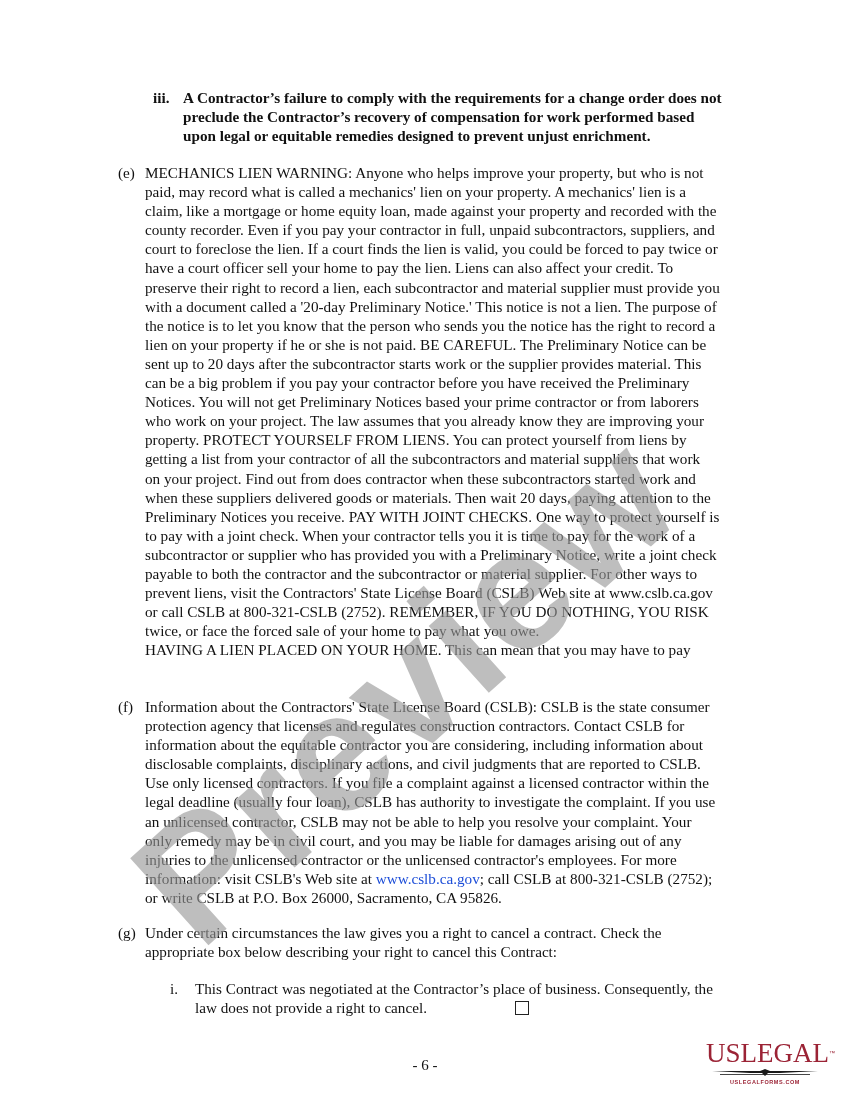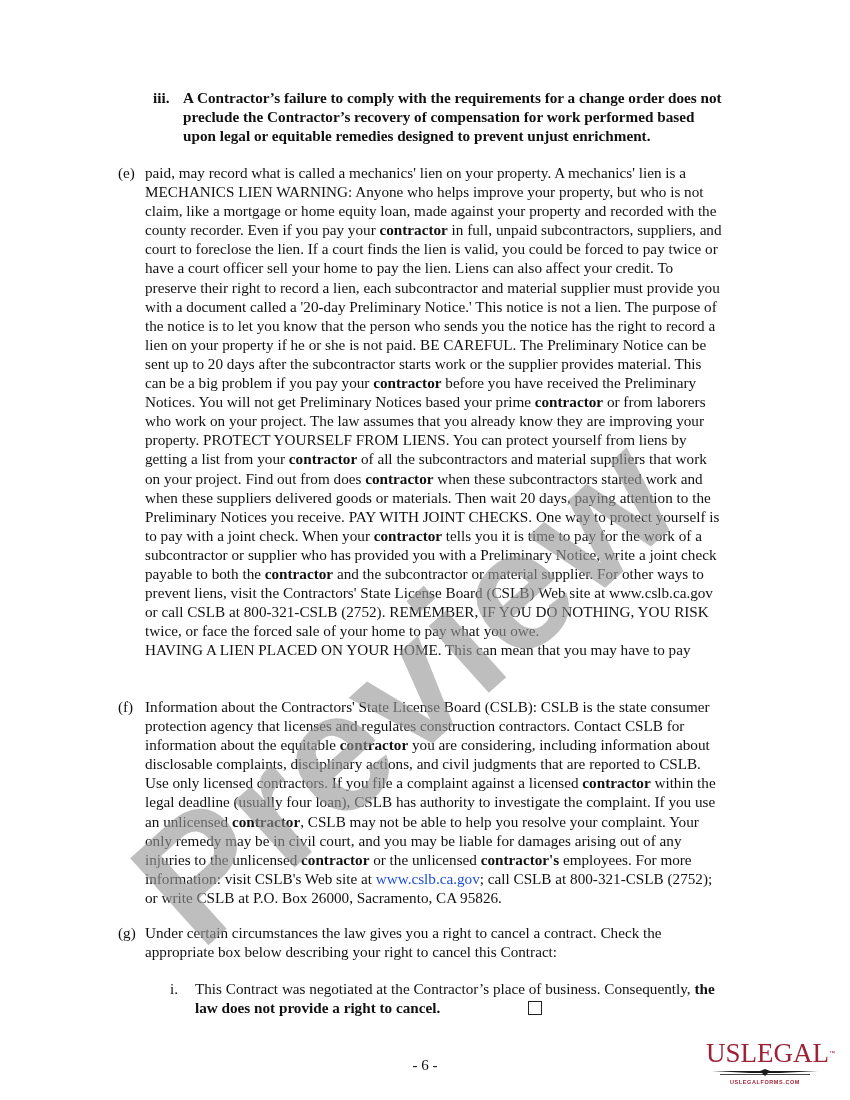--- a/index.html
+++ b/index.html
@@ -4,21 +4,21 @@
 <style>
   html, body { margin: 0; padding: 0; background: #ffffff; }
   body {
     width: 850px; height: 1100px; position: relative; overflow: hidden;
     font-family: "Liberation Serif", "DejaVu Serif", serif;
     color: #111111;
   }
   .page { position: absolute; left: 0; top: 16px; width: 731px; height: 1100px; }
   .block { position: absolute; font-size: 15.2px; line-height: 19.1px; }
   .line { white-space: nowrap; height: 19.1px; }
-  b { font-weight: bold; }
+  b { font-weight: normal; }
   .label { position: absolute; }
   .link { color: #1d4ed8; }
 
   #iii { left: 153px; top: 72px; font-weight: bold; }
   #iii .label { left: 0; top: 0; }
   #iii .text { position: absolute; left: 30px; top: 0; }
 
   #sec-e { left: 118px; top: 147px; }
   #sec-f { left: 118px; top: 681px; }
   #sec-g { left: 118px; top: 907px; }
@@ -66,22 +66,22 @@
     <div class="text">
       <div class="line">A Contractor’s failure to comply with the requirements for a change order does not</div>
       <div class="line">preclude the Contractor’s recovery of compensation for work performed based</div>
       <div class="line">upon legal or equitable remedies designed to prevent unjust enrichment.</div>
     </div>
   </div>
 
   <div class="block sec" id="sec-e">
     <span class="label">(e)</span>
     <div class="text rich">
+        <div class="line"><span>MECHANICS LIEN WARNING: Anyone who helps improve your property, but who is not</span></div>
         <div class="line"><span>paid, may record what is called a mechanics' lien on your property. A mechanics' lien is a</span></div>
-        <div class="line"><span>MECHANICS LIEN WARNING: Anyone who helps improve your property, but who is not</span></div>
         <div class="line"><span>claim, like a mortgage or home equity loan, made against your property and recorded with the</span></div>
         <div class="line"><span>county recorder. Even if you pay your </span><b>contractor</b><span> in full, unpaid subcontractors, suppliers, and</span></div>
         <div class="line"><span>court to foreclose the lien. If a court finds the lien is valid, you could be forced to pay twice or</span></div>
         <div class="line"><span>have a court officer sell your home to pay the lien. Liens can also affect your credit. To</span></div>
         <div class="line"><span>preserve their right to record a lien, each subcontractor and material supplier must provide you</span></div>
         <div class="line"><span>with a document called a '20-day Preliminary Notice.' This notice is not a lien. The purpose of</span></div>
         <div class="line"><span>the notice is to let you know that the person who sends you the notice has the right to record a</span></div>
         <div class="line"><span>lien on your property if he or she is not paid. BE CAREFUL. The Preliminary Notice can be</span></div>
         <div class="line"><span>sent up to 20 days after the subcontractor starts work or the supplier provides material. This</span></div>
         <div class="line"><span>can be a big problem if you pay your </span><b>contractor</b><span> before you have received the Preliminary</span></div>

